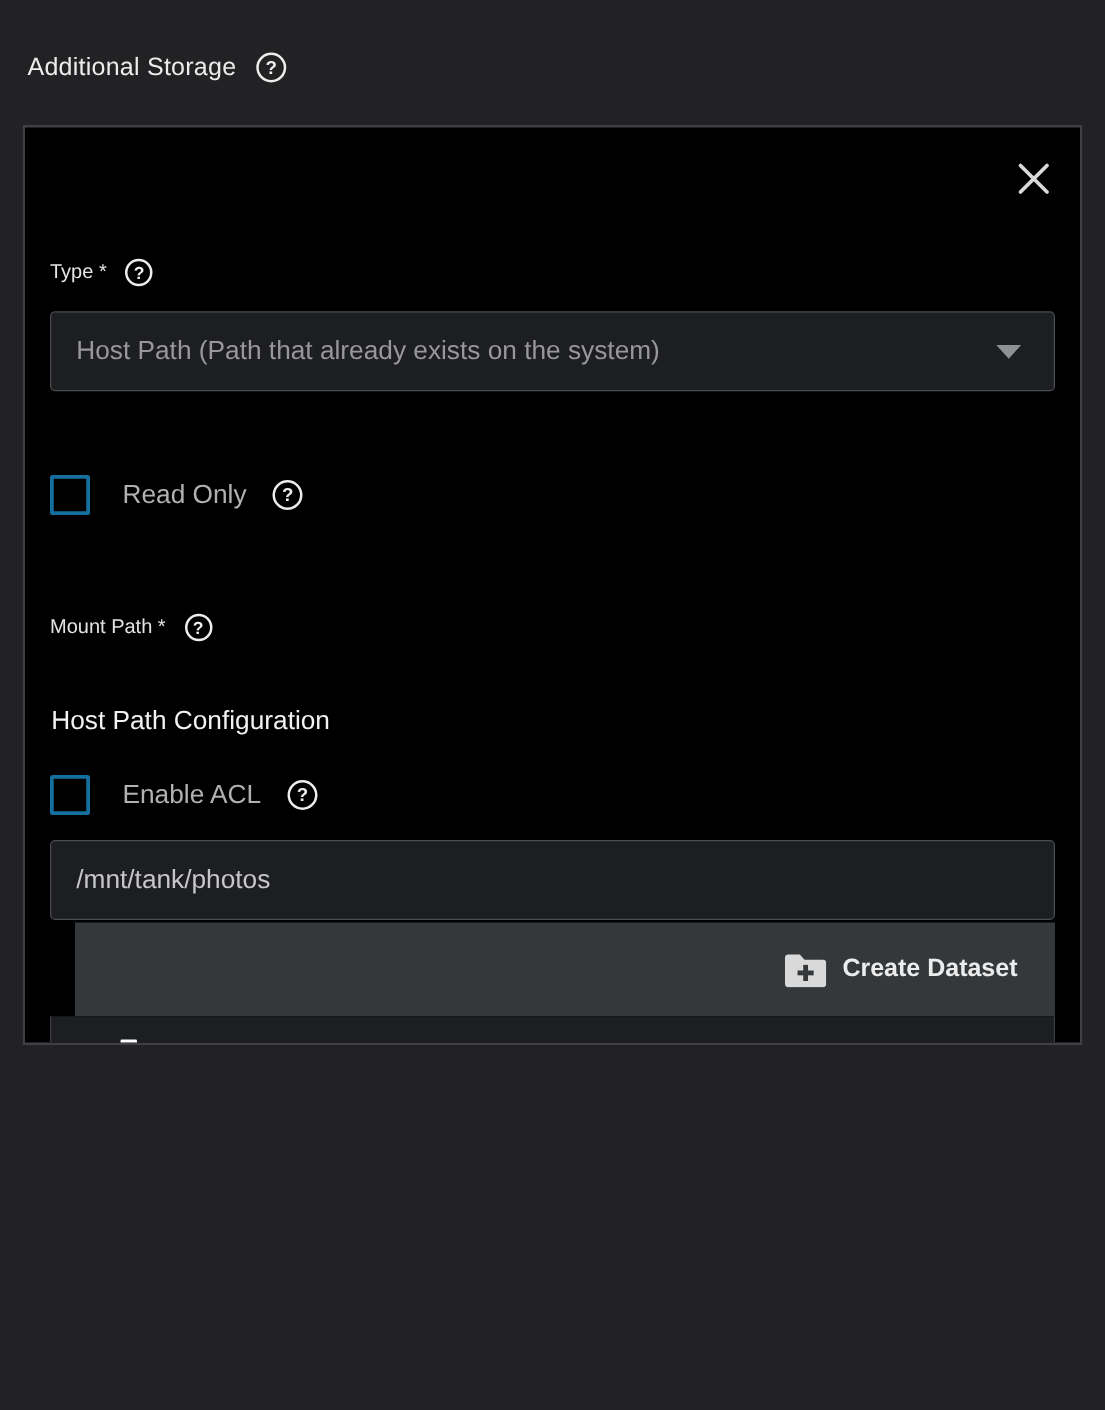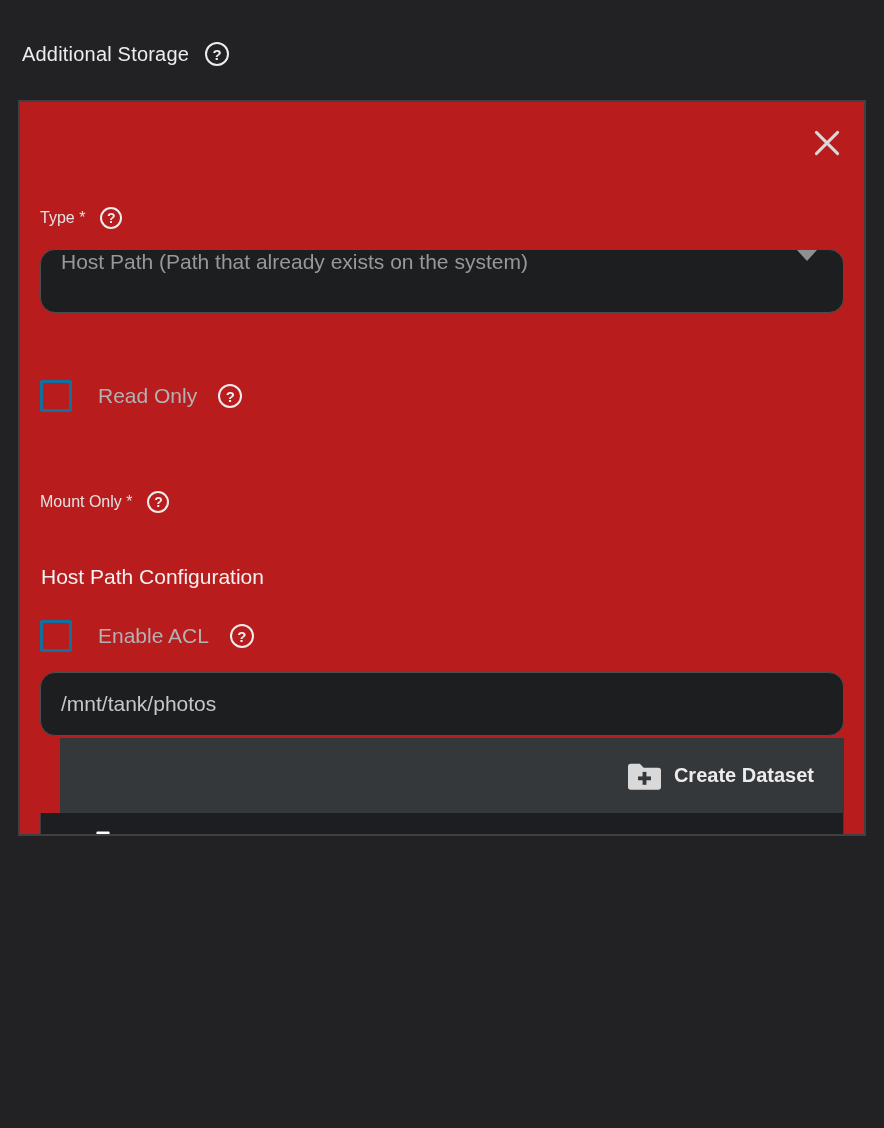--- a/index.html
+++ b/index.html
@@ -30,38 +30,38 @@
   .add-btn {
     width: 127px; height: 64px;
     background: #636568; color: #ebebeb;
     border: none; border-radius: 2px;
     font-size: 26px; font-family: inherit; cursor: pointer;
   }
 
   
   .card {
     margin: 0 18px; height: 736px;
-    background: #b91c1c; border: 2px solid #3e4043;
+    background: #000000; border: 2px solid #3e4043;
     padding: 24px 20px 0 20px; overflow: hidden;
   }
   .close-row { display: flex; justify-content: flex-end; height: 36px; }
   .close-icon { cursor: pointer; line-height: 0; }
   .close-icon svg { width: 34px; height: 34px; }
 
   .label-row { display: flex; align-items: center; gap: 15px; }
   .field-label { font-size: 16px; color: #e3e3e3; }
   .label-row .help-icon { width: 22px; height: 22px; flex-basis: 22px; font-size: 14px; }
 
   .mt-type  { margin-top: 45px; margin-bottom: 17px; }
   .mt-mount { margin-top: 79px; margin-bottom: 13px; }
   .mt-host  { margin-top: 91px; margin-bottom: 12px; }
 
   .select, .text-input-wrap {
-    height: 64px; border: 1px solid #4a4c4f; border-radius: 15px;
-    background: #1d1e20; display: flex; position: relative; margin-top: 20px;
+    height: 64px; border: 1px solid #4a4c4f; border-radius: 4px;
+    background: #1d1e20; display: flex; align-items: center; position: relative; margin-top: 20px;
   }
   .select { padding: 0 26px 0 20px; justify-content: space-between; cursor: pointer; }
   .select-value { font-size: 21px; color: #98989b; }
   .caret {
     width: 0; height: 0;
     border-left: 10px solid transparent; border-right: 10px solid transparent;
     border-top: 11px solid #8f9093;
   }
 
   .text-input-wrap input {
@@ -150,21 +150,21 @@
     <span class="caret"></span>
   </div>
 
   <div class="checkbox-row cb-readonly">
     <span class="checkbox"></span>
     <span class="checkbox-label">Read Only</span>
     <span class="help-icon"></span>
   </div>
 
   <div class="label-row mt-mount">
-    <span class="field-label">Mount Only *</span>
+    <span class="field-label">Mount Path *</span>
     <span class="help-icon"></span>
   </div>
 
   <h3 class="section-heading">Host Path Configuration</h3>
 
   <div class="checkbox-row cb-acl">
     <span class="checkbox"></span>
     <span class="checkbox-label">Enable ACL</span>
     <span class="help-icon"></span>
   </div>

